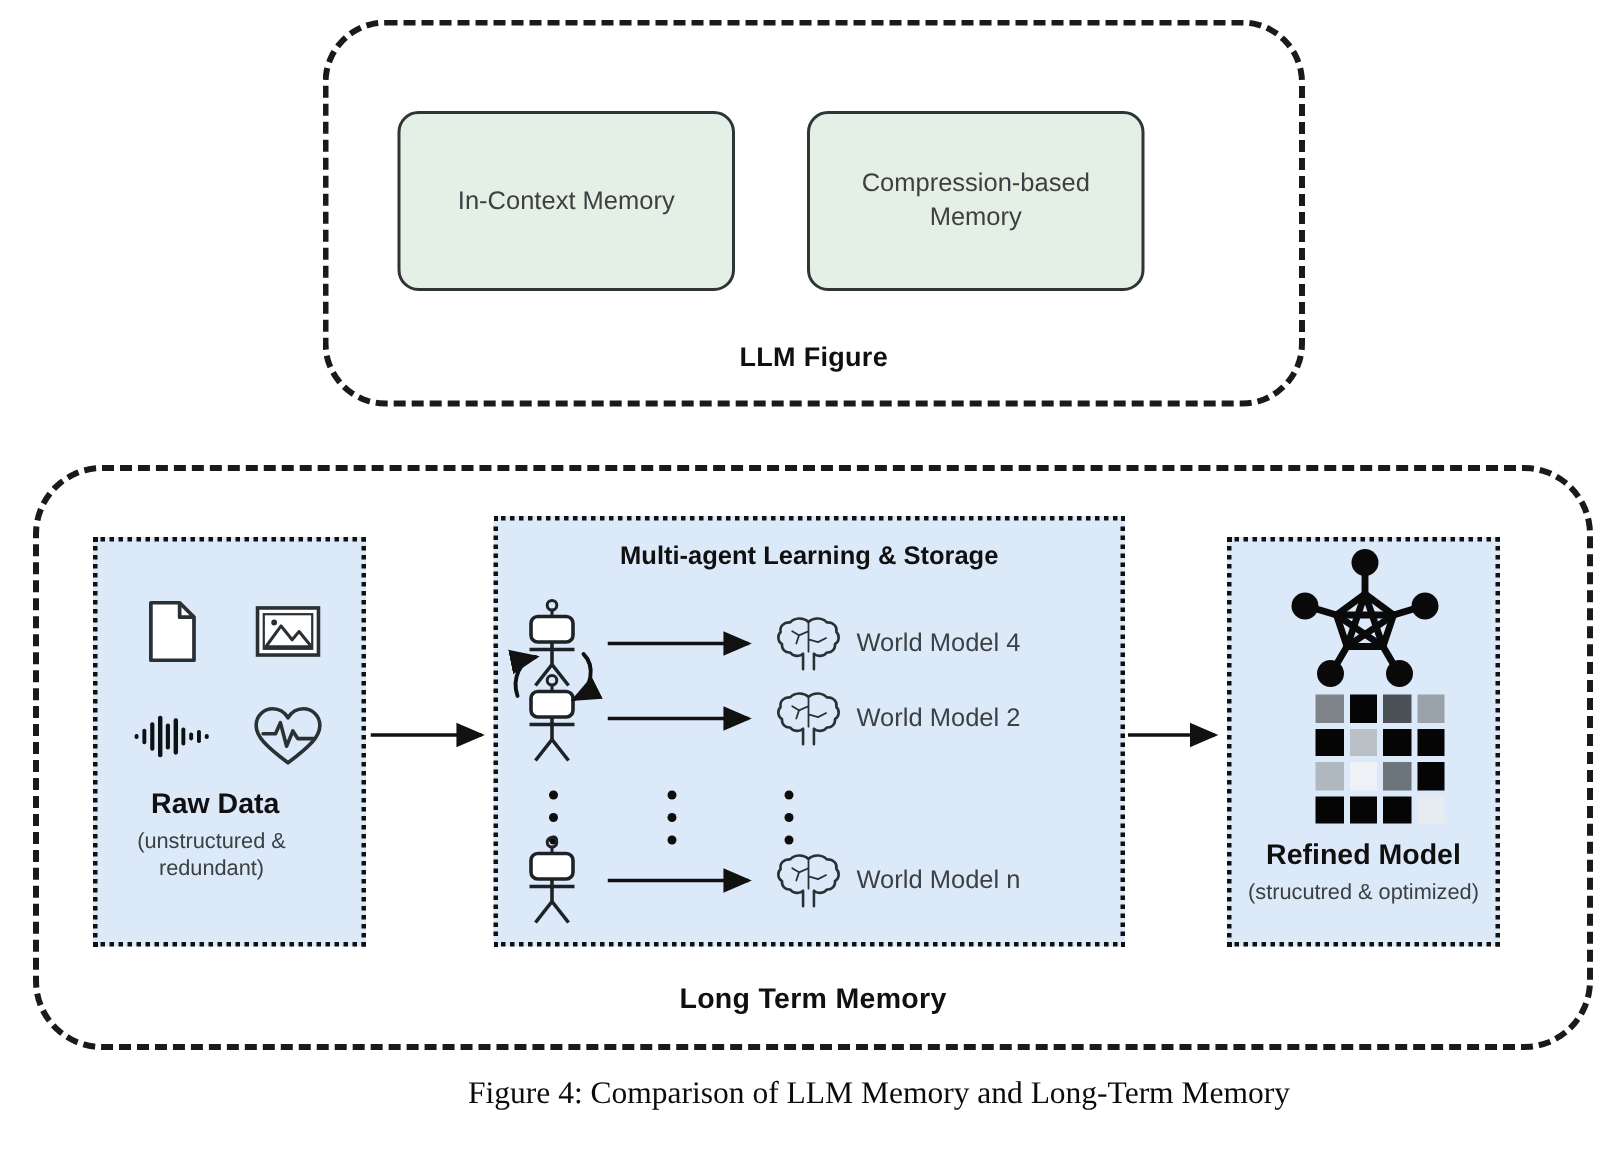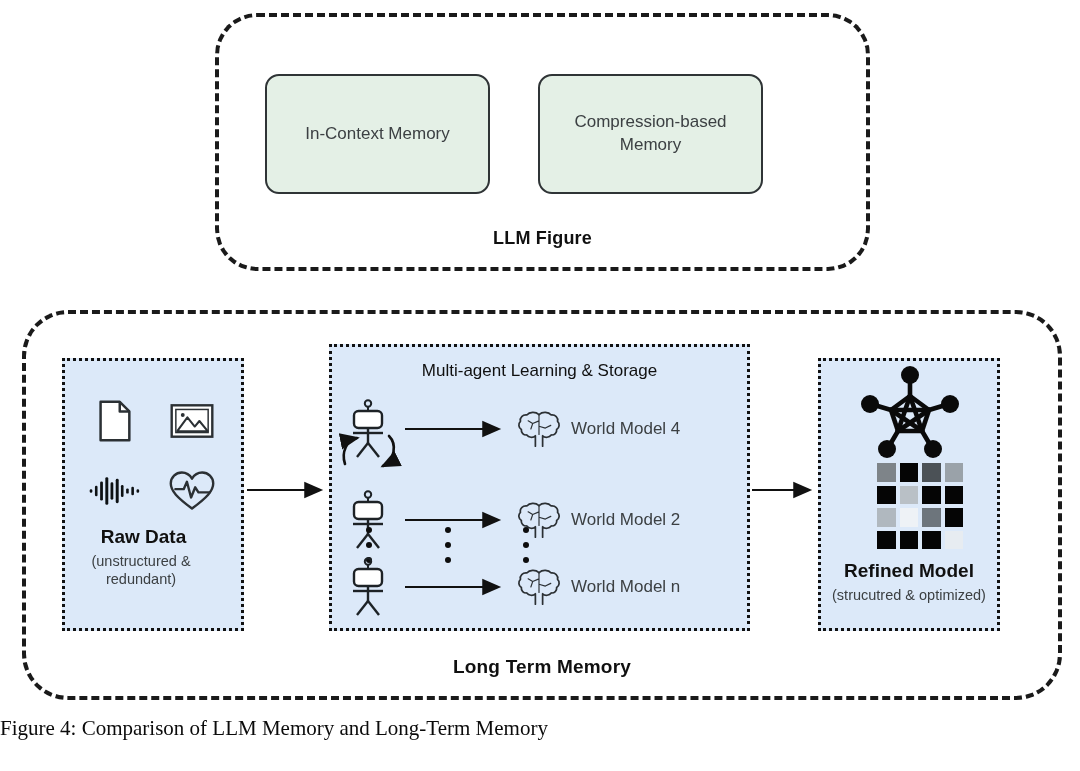--- a/index.html
+++ b/index.html
@@ -135,35 +135,35 @@
   #refined-title  { top: 560px; }
   #refined-sub    { top: 586px; }
 
   #agents-title {
     position: absolute;
     left: 329px;
     top: 361px;
     width: 421px;
     text-align: center;
     font-size: 17px;
-    font-weight: normal;
+    font-weight: bold;
     color: #101010;
   }
 
   
   .agent-row {
     position: absolute;
     left: 345px;
     width: 400px;
     height: 62px;
     display: flex;
     align-items: center;
   }
   #agent-row-1 { top: 398px; }
-  #agent-row-2 { top: 489px; }
+  #agent-row-2 { top: 448px; }
   #agent-row-3 { top: 556px; }
 
   .agent-fig { width: 46px; height: 60px; flex: 0 0 46px; }
   .row-arrow { width: 104px; height: 20px; flex: 0 0 104px; margin-left: 14px; }
   .brain-ico { width: 44px; height: 38px; flex: 0 0 44px; margin-left: 8px; }
   .wm-label {
     margin-left: 10px;
     font-size: 17px;
     color: #3c4043;
     white-space: nowrap;
@@ -208,21 +208,21 @@
 
   
   #arrow-raw-to-agents  { left: 247px; top: 480px; width: 84px; height: 20px; }
   #arrow-agents-to-ref  { left: 752px; top: 480px; width: 68px; height: 20px; }
 
   
   #caption {
     left: 0;
     top: 716px;
     width: 860px;
-    text-align: left;
+    text-align: right;
     font-family: "Liberation Serif", serif;
     font-size: 21px;
     color: #0b0b0b;
   }
 </style>
 </head>
 <body>
 
 <div class="abs" id="llm-frame"></div>
 

